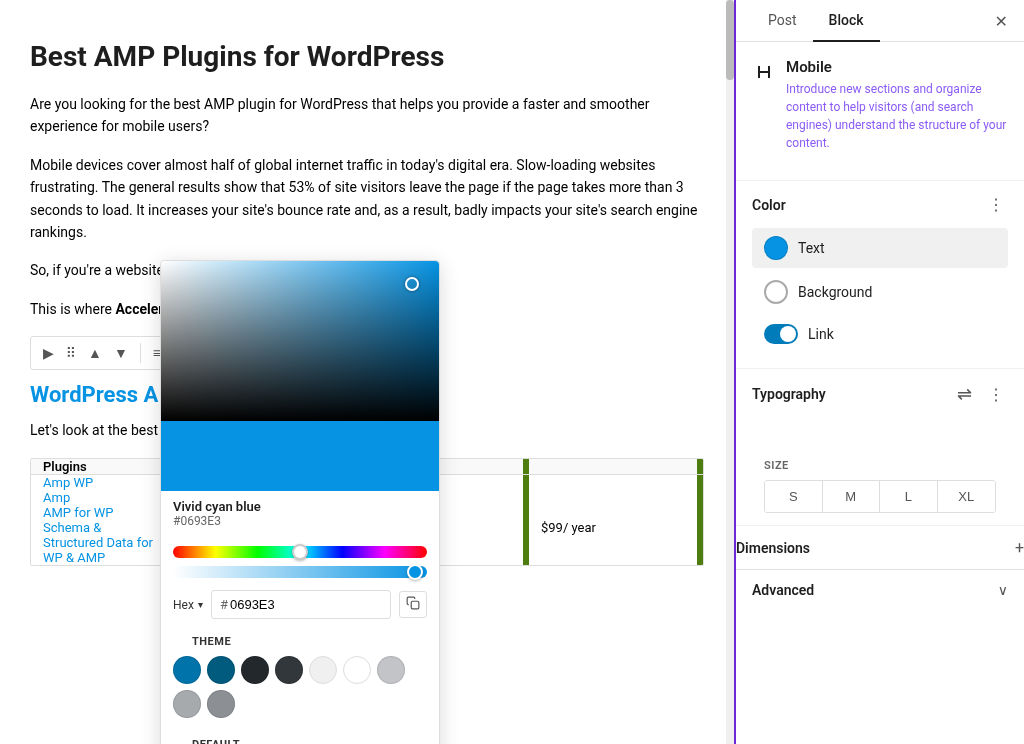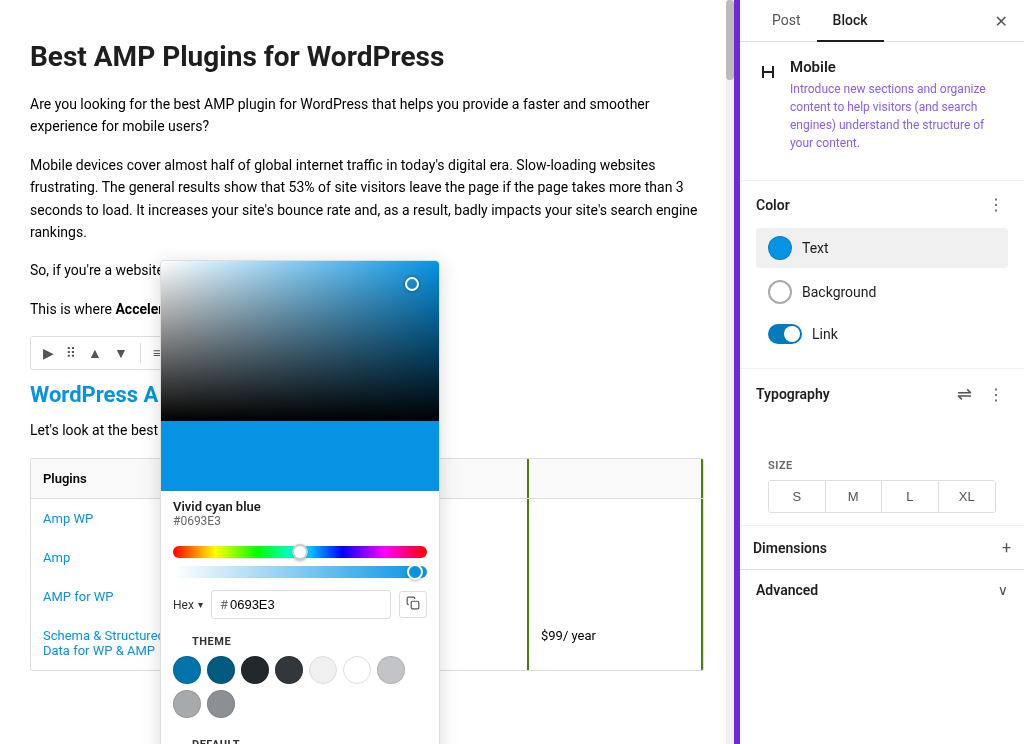--- a/index.html
+++ b/index.html
@@ -67,22 +67,22 @@
     }
 
     .table-header {
       display: grid;
       grid-template-columns: 150px 1fr 1fr 1fr;
       background: #f9f9f9;
       border-bottom: 1px solid #ddd;
     }
 
     .table-header div, .table-row-data div {
-      padding: 12px 12px;
-      border-right: 2px solid #4d7c0f;
+      padding: 0 12px;
+      border-right: 6px solid #4d7c0f;
     }
 
     .table-header div { font-weight: 600; }
 
     .table-row-data {
       display: grid;
       grid-template-columns: 150px 1fr 1fr 1fr;
     }
 
     .table-row-data a { color: #0693e3; text-decoration: none; font-size: 13px; }
@@ -253,21 +253,21 @@
       top: 0;
       width: 8px;
       height: 80px;
       background: #bbb;
       border-radius: 4px;
     }
 
     
     .right-sidebar {
       width: 290px;
-      border-left: 6px solid #6d28d9;
+      border-left: 2px solid #6d28d9;
       background: #fff;
       display: flex;
       flex-direction: column;
       overflow-y: auto;
     }
 
     .sidebar-tabs {
       display: flex;
       border-bottom: 1px solid #e0e0e0;
       position: relative;
@@ -411,21 +411,21 @@
       cursor: pointer;
       background: #fff;
       border-top: none;
       border-bottom: none;
       border-left: none;
     }
 
     .size-opt:last-child { border-right: none; }
 
     .collapsible-section {
-      padding: 12px 13px;
+      padding: 12px 0;
       display: flex;
       align-items: center;
       justify-content: space-between;
       cursor: pointer;
       border-top: 1px solid #f0f0f0;
       text-align: right;
     }
     .collapsible-icon { font-size: 16px; color: #555; }
 
     .advanced-section {

